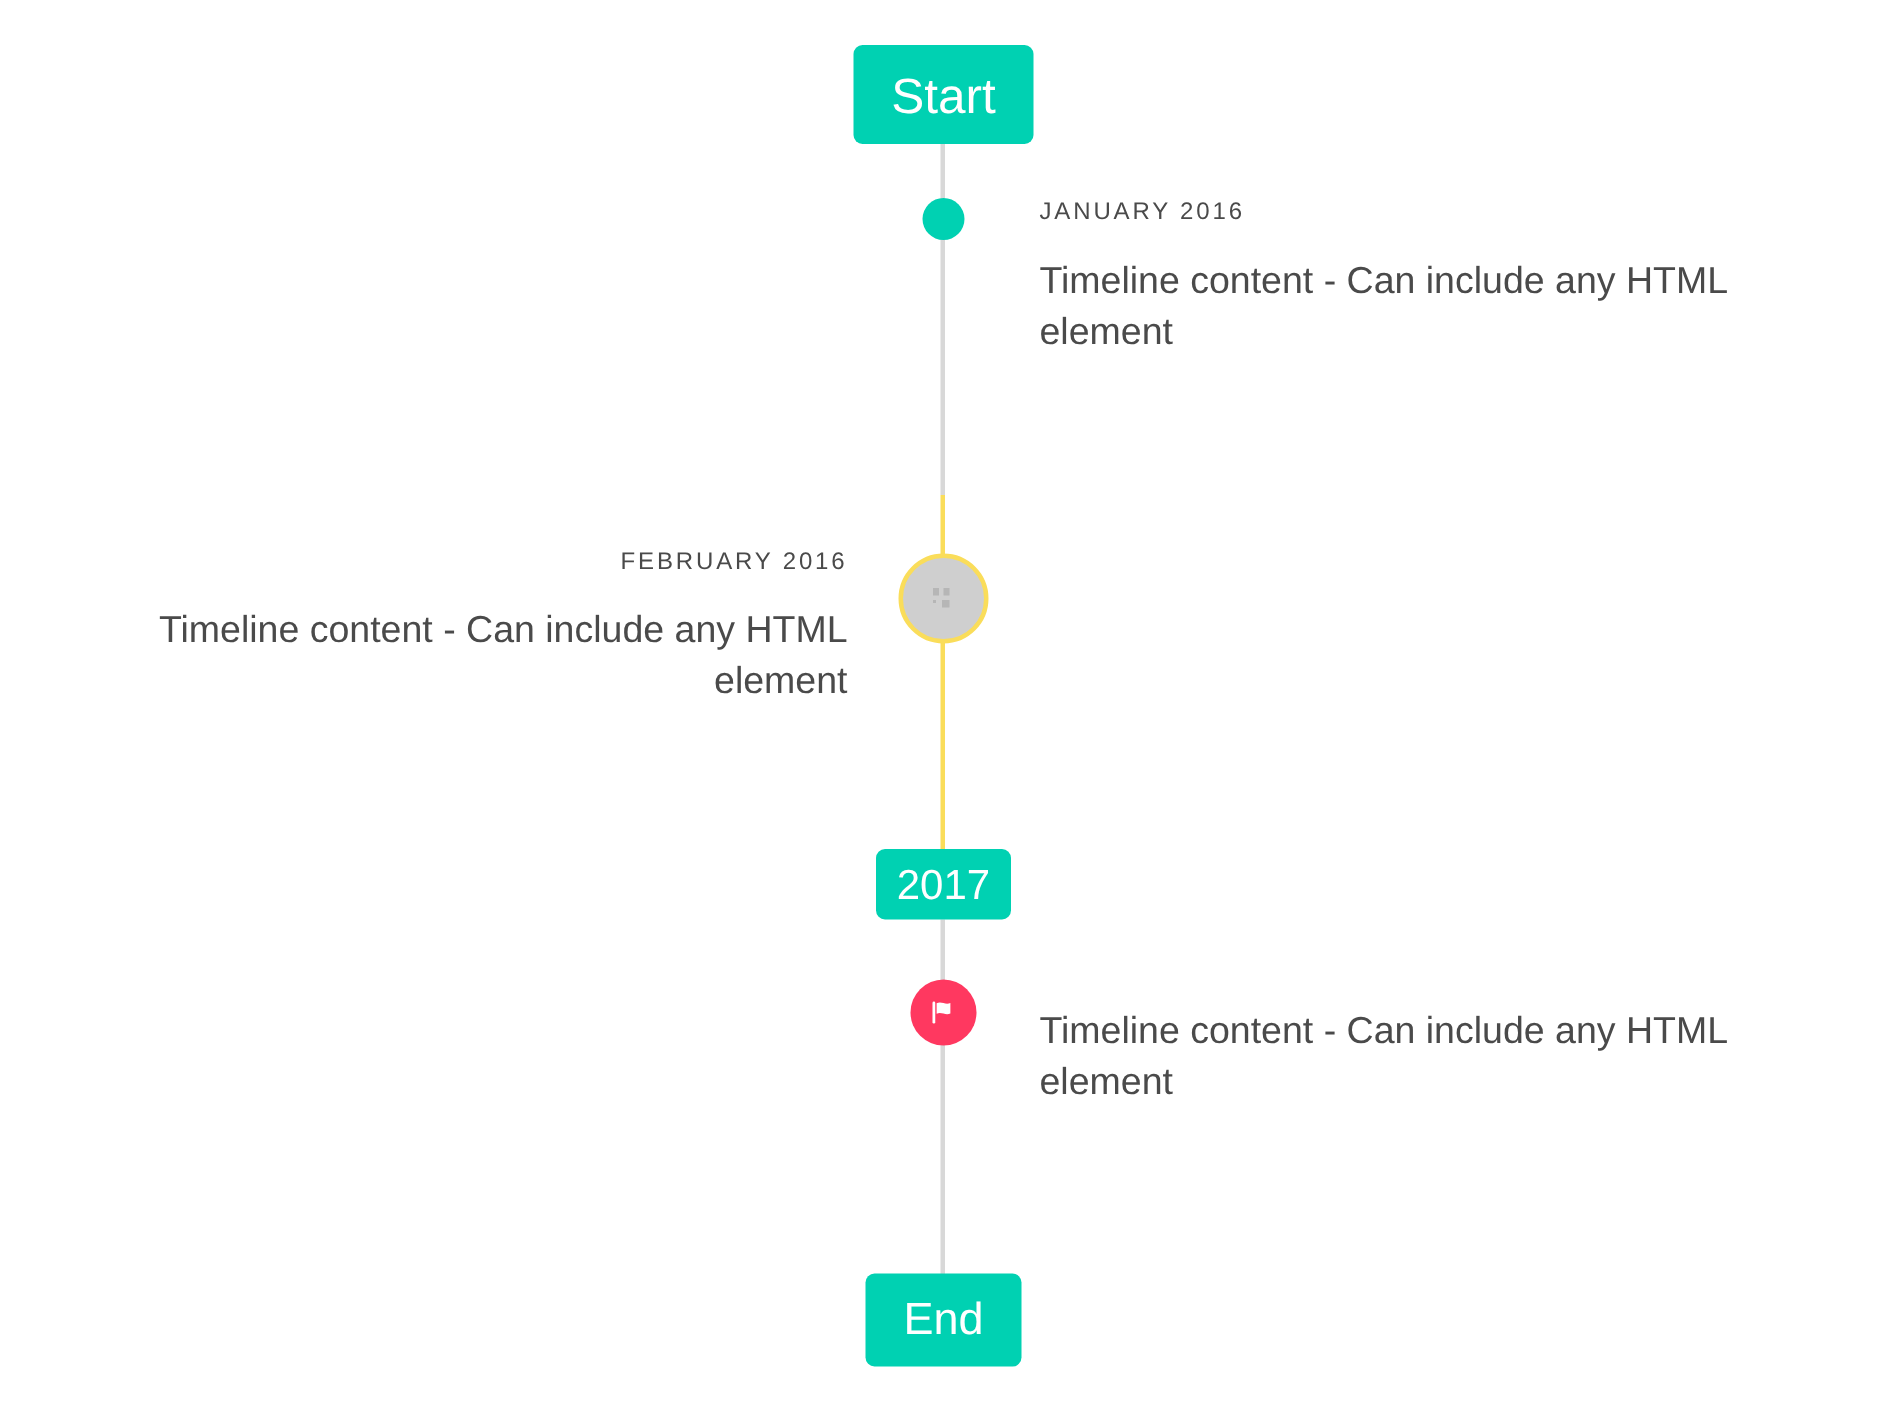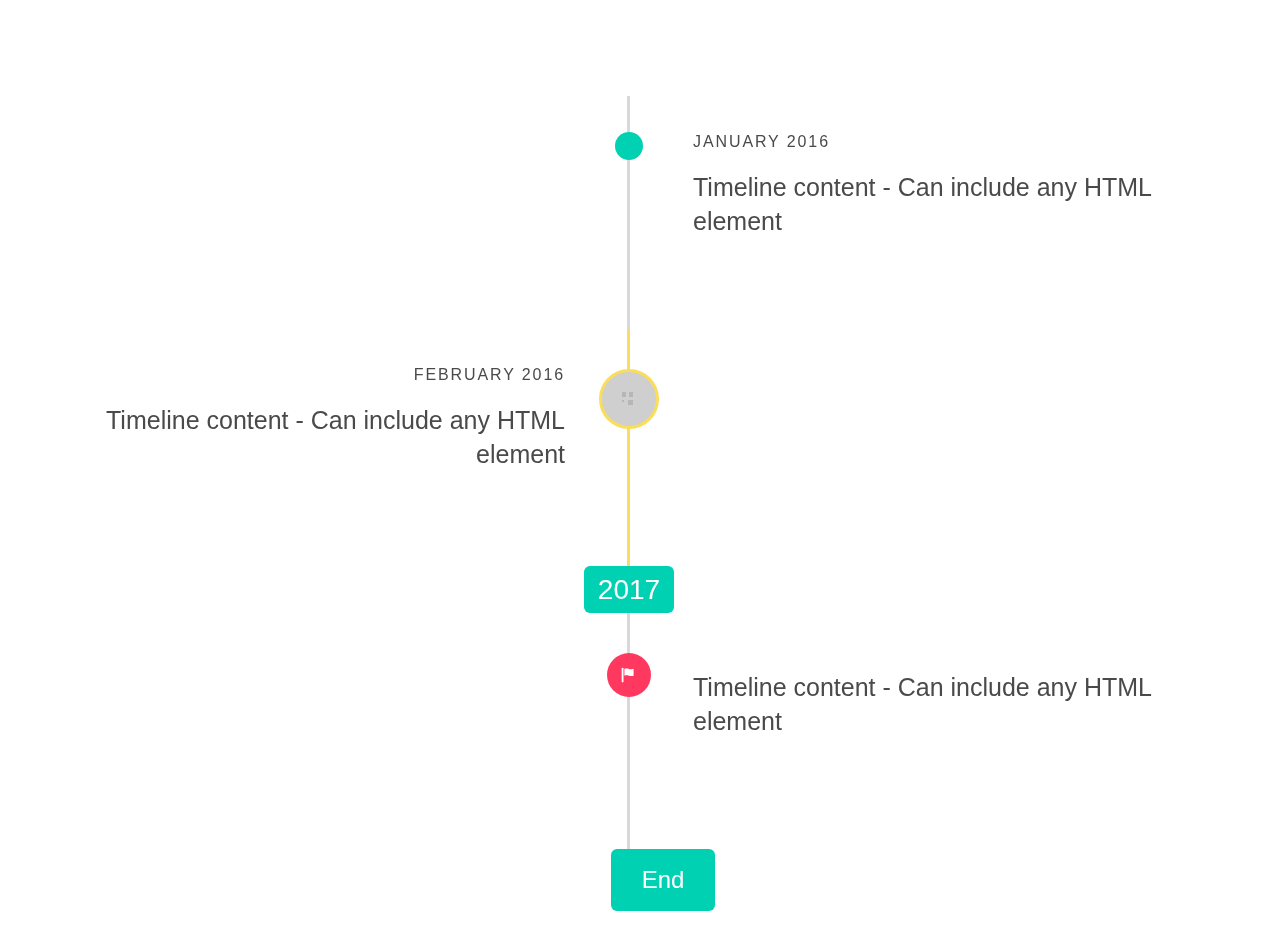--- a/index.html
+++ b/index.html
@@ -43,22 +43,21 @@
     user-select: none;
   }
   .badge-start {
     left: 569px; top: 30px;
     width: 120px; height: 66px;
     font-size: 33px;
   }
   .badge-end {
     left: 577px; top: 849px;
     width: 104px; height: 62px;
-    font-size: 24px;
-    margin-left: 34px;
+    font-size: 30px;
   }
   .badge-period {
     left: 584px; top: 566px;
     width: 90px; height: 47px;
     font-size: 28px;
   }
 
   
   .item { position: absolute; }
 
@@ -118,20 +117,21 @@
 </style>
 </head>
 <body>
 
 <div class="timeline">
 
   <div class="axis axis-top"></div>
   <div class="axis axis-yellow"></div>
   <div class="axis axis-bottom"></div>
 
+  <div class="badge badge-start">Start</div>
 
   <div class="marker marker-dot"></div>
   <div class="item item-right item-1">
     <div class="item-date">January 2016</div>
     <div class="item-body">Timeline content - Can include any HTML element</div>
   </div>
 
   <div class="marker marker-image">
     <svg class="broken-glyph" viewBox="0 0 16 16">
       <rect x="1" y="1" width="4" height="5" fill="#8a8a8a"></rect>

